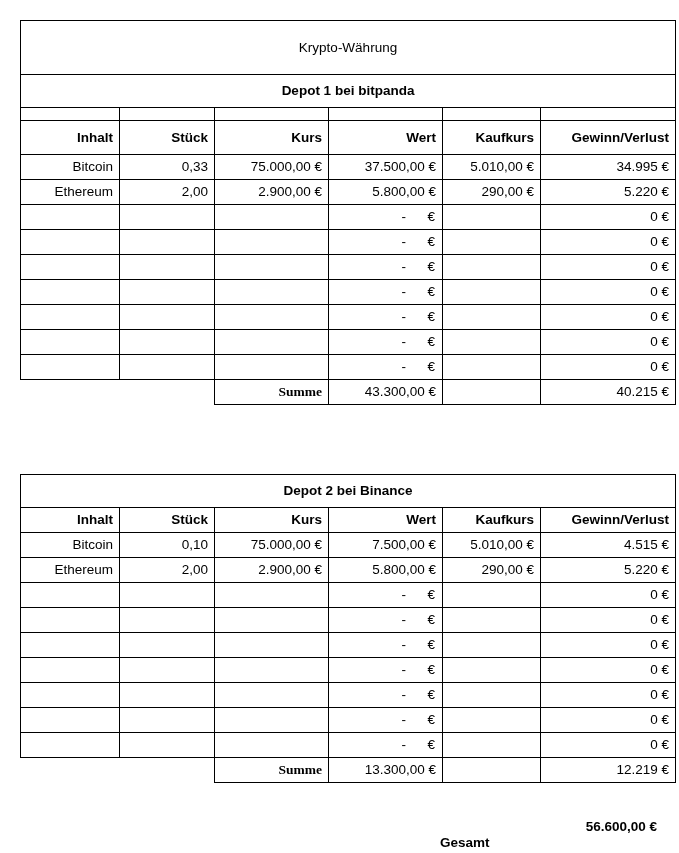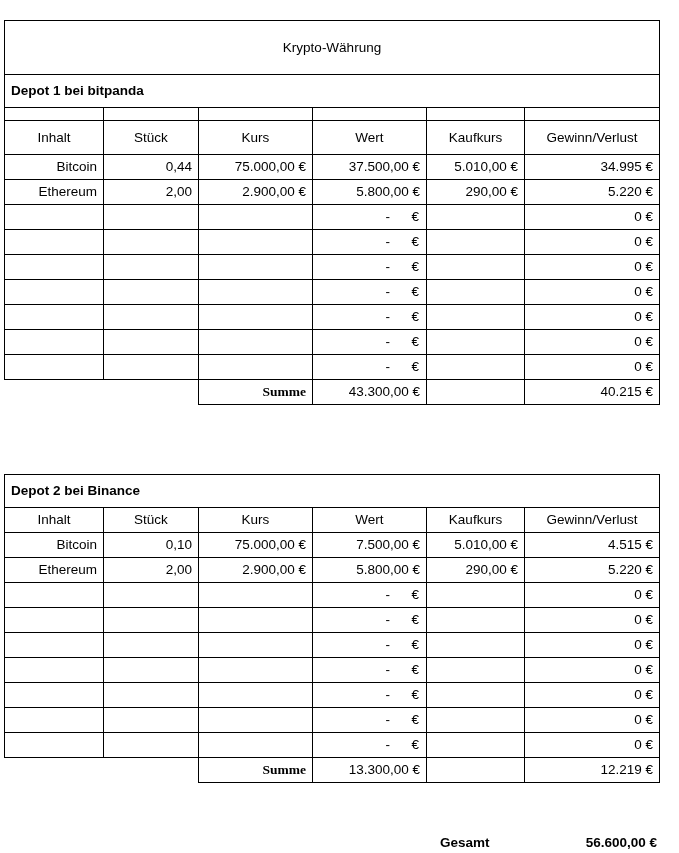--- a/index.html
+++ b/index.html
@@ -22,21 +22,21 @@
     height: 853px;
     overflow: hidden;
   }
 
   
   .tbl {
     position: absolute;
     border-collapse: collapse;
     table-layout: fixed;
     width: 655px;
-    left: 4px;
+    left: 20px;
     border-radius: 16px;
   }
   .tbl td {
     border: 1.3px solid #000000;
     padding: 0 6px;
     height: 24px;
     font-size: 13.5px;
     line-height: 24px;
     white-space: nowrap;
     overflow: hidden;
@@ -53,29 +53,29 @@
   .title-cell {
     height: 53px !important;
     line-height: 53px !important;
     text-align: center;
     font-size: 19px;
     font-weight: 400;
   }
   .depot-cell {
     height: 32px !important;
     line-height: 32px !important;
-    text-align: left;
+    text-align: center;
     font-size: 15px;
     font-weight: bold;
   }
   .hdr {
     height: 33px !important;
     line-height: 33px !important;
-    text-align: center;
-    font-weight: normal;
+    text-align: right;
+    font-weight: bold;
     font-size: 13.5px;
   }
   .hdr-pad {
     height: 12px !important;
     line-height: 12px !important;
     border-bottom: none !important;
   }
   .left  { text-align: right; }
   .right { text-align: right; }
   .bold  { font-weight: bold; font-family: Liberation Serif, serif; }
@@ -113,21 +113,20 @@
     position: absolute;
     left: 428px;
     top: 16px;
   }
   .gesamt .g-value {
     position: absolute;
     left: 398px;
     width: 247px;
     top: 0;
     text-align: right;
-    margin-top: 16px;
   }
 </style>
 </head>
 <body>
 
 <div class="sheet">
 
   <table class="tbl" style="top:20px;">
     <colgroup>
       <col class="c1">
@@ -156,21 +155,21 @@
         <td class="hdr">Inhalt</td>
         <td class="hdr">Stück</td>
         <td class="hdr">Kurs</td>
         <td class="hdr">Wert</td>
         <td class="hdr">Kaufkurs</td>
         <td class="hdr">Gewinn/Verlust</td>
       </tr>
 
       <tr>
         <td class="left">Bitcoin</td>
-        <td class="right">0,44</td>
+        <td class="right">0,33</td>
         <td class="right">75.000,00 €</td>
         <td class="right">37.500,00 €</td>
         <td class="right">5.010,00 €</td>
         <td class="right">34.995 €</td>
       </tr>
       <tr>
         <td class="left">Ethereum</td>
         <td class="right">2,00</td>
         <td class="right">2.900,00 €</td>
         <td class="right">5.800,00 €</td>

